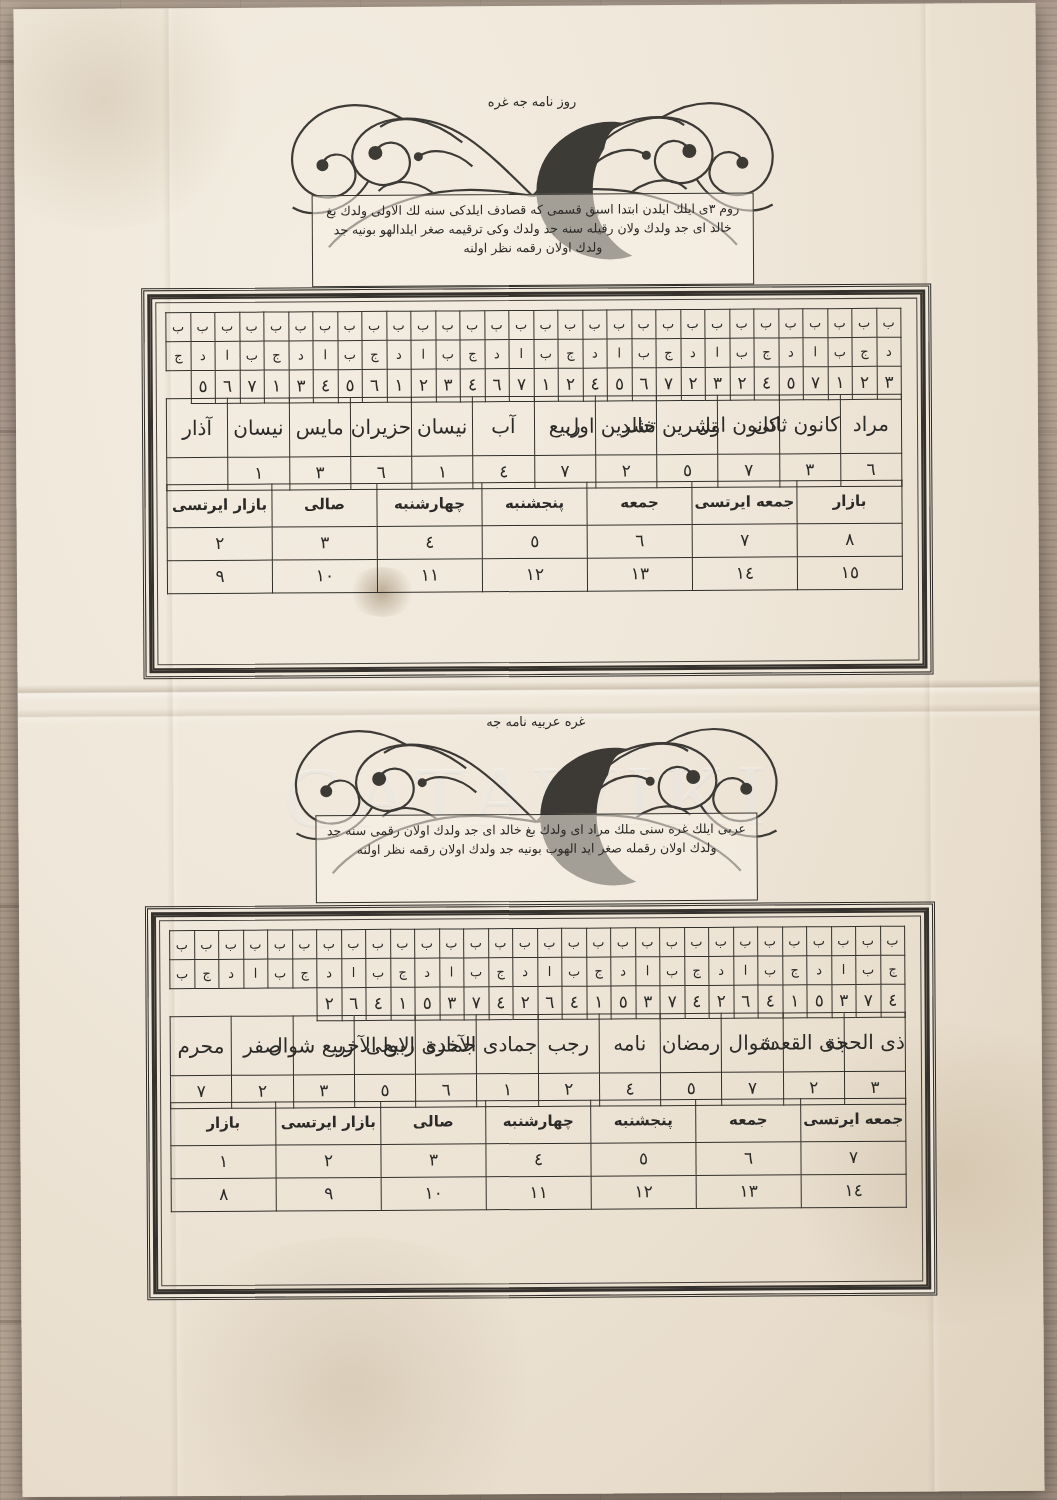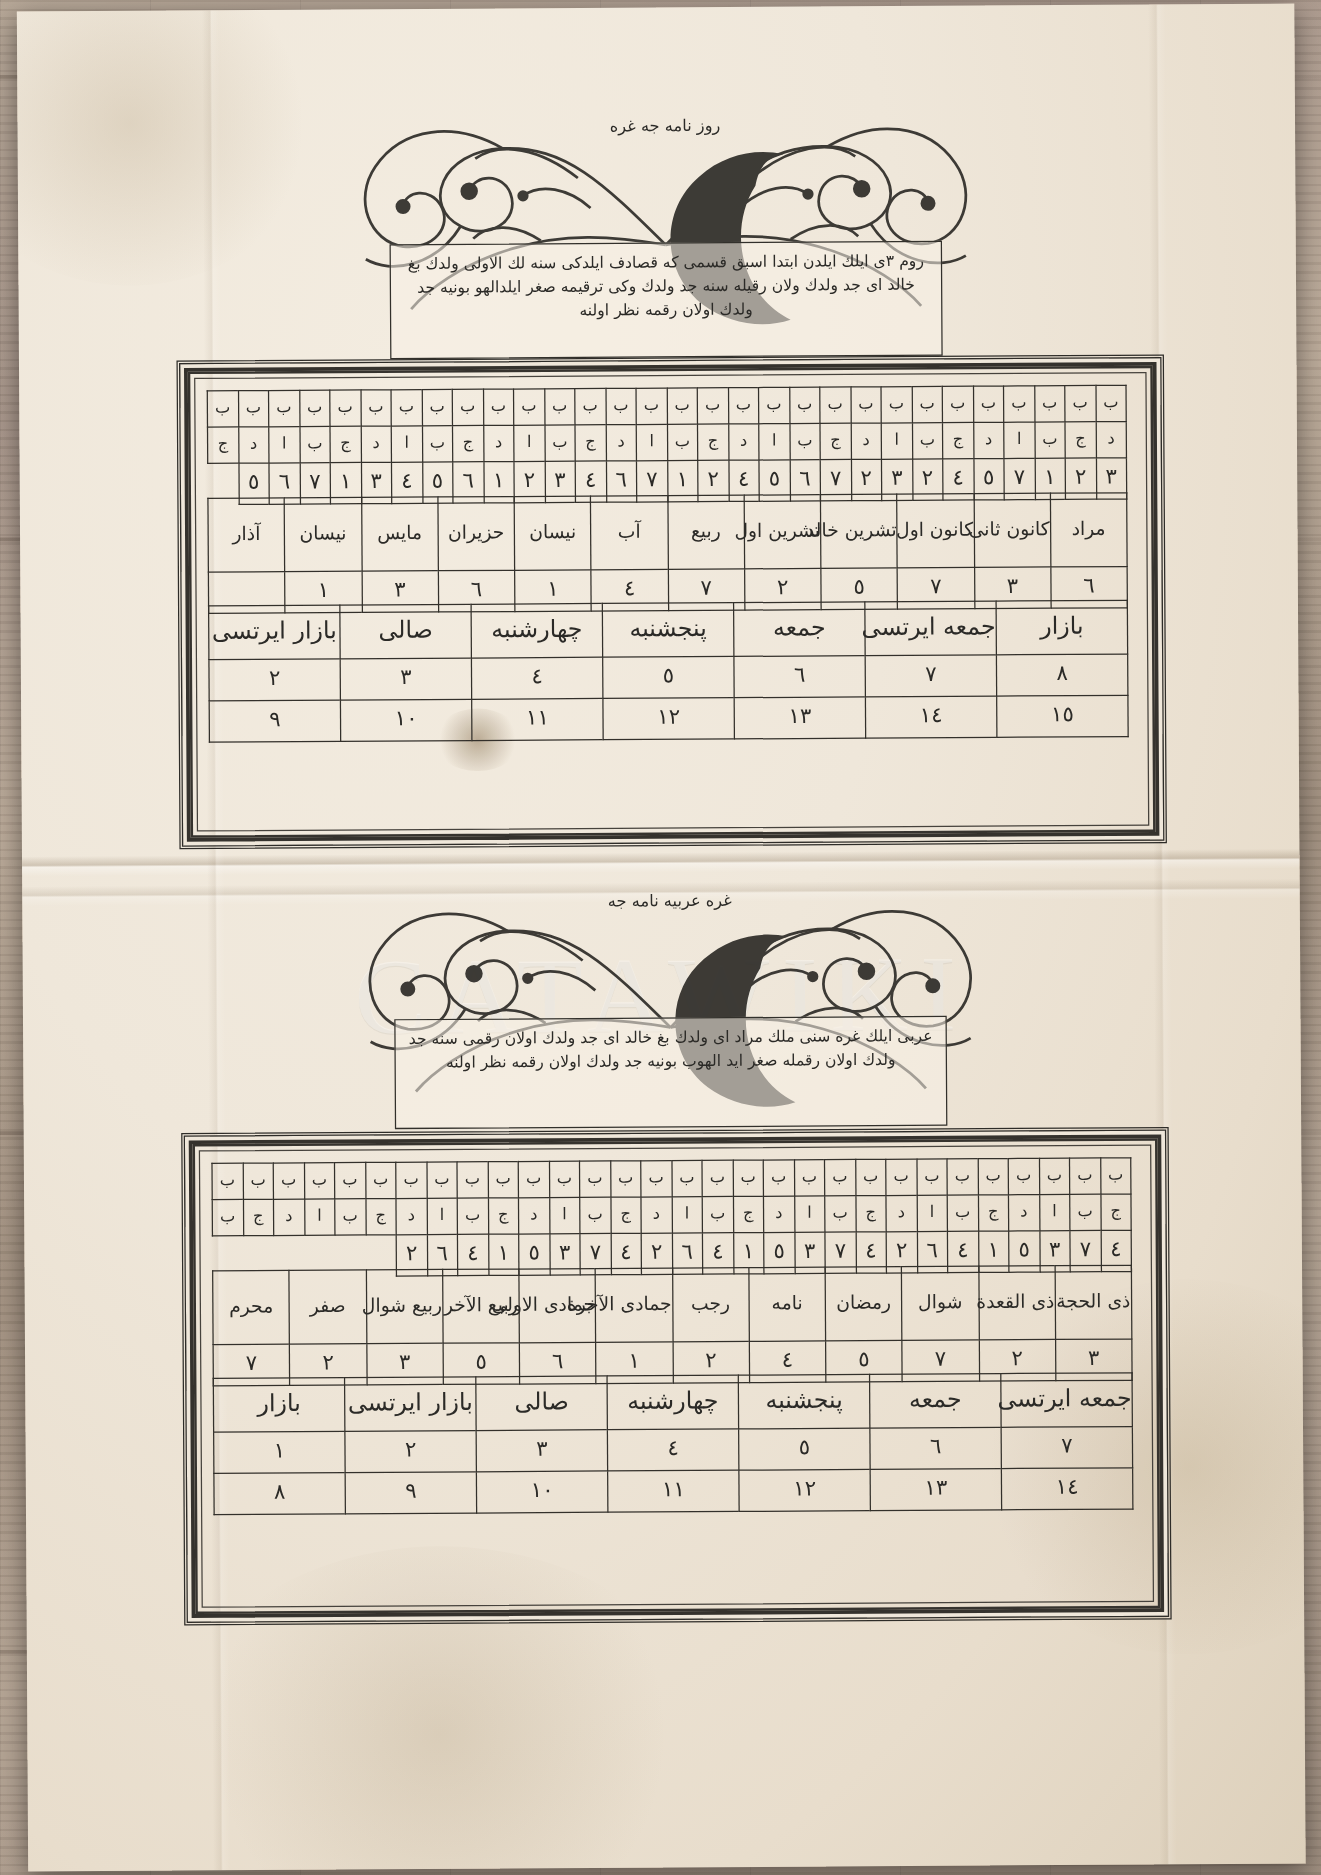--- a/index.html
+++ b/index.html
@@ -78,22 +78,22 @@
     border:1.3px solid #33302b;
     text-align:center;vertical-align:middle;
     color:#2b2a27;
     font-family:"DejaVu Sans",sans-serif;
     line-height:1.15;
     padding:1px 0;
     white-space:nowrap;
   }
   .r-tiny td{font-size:13px;height:26px;letter-spacing:.5px;}
   .r-num  td{font-size:17px;height:30px;}
-  .r-name td{font-size:15px;height:56px;}
-  .r-day  td{font-size:19px;height:40px;}
+  .r-name td{font-size:20px;height:56px;}
+  .r-day  td{font-size:15px;height:40px;font-weight:bold;}
   .arab{font-family:"DejaVu Sans",sans-serif;}
   .crescent-wrap{position:absolute;left:50%;transform:translateX(-50%);}
   .title-box{
     position:absolute;left:50%;transform:translateX(-50%);
     border:1.6px solid #32302b;
     background:rgba(247,241,230,.55);
     padding:6px 10px;
     text-align:center;direction:rtl;
     font-size:12.5px;line-height:1.5;color:#2b2a27;
   }

